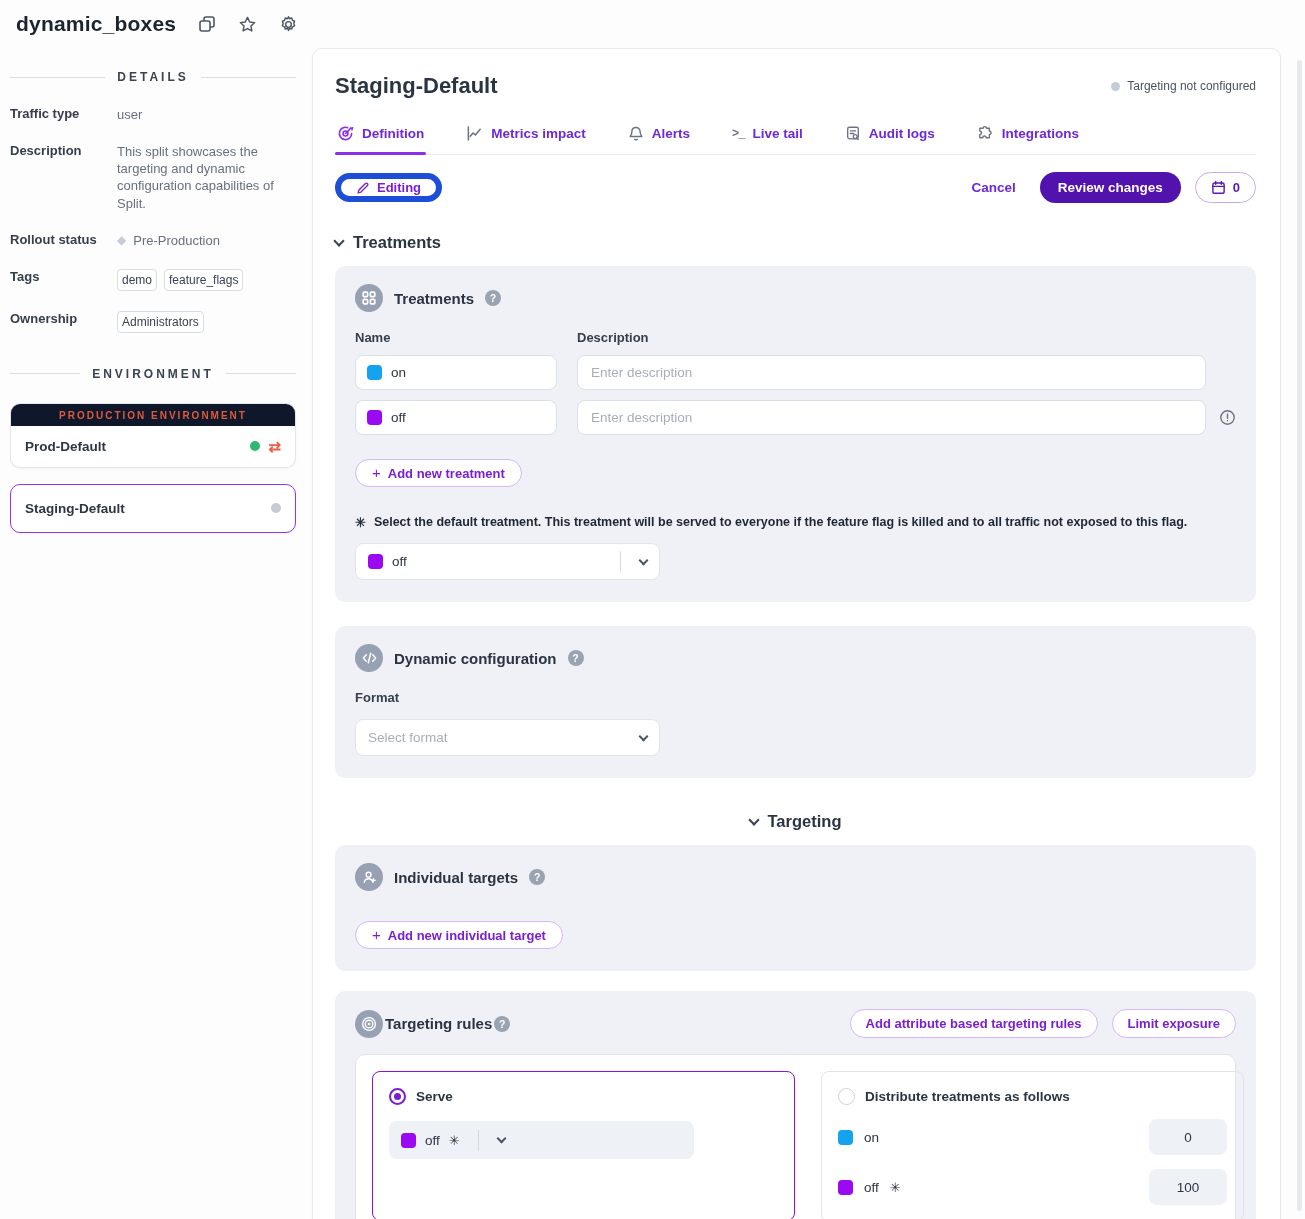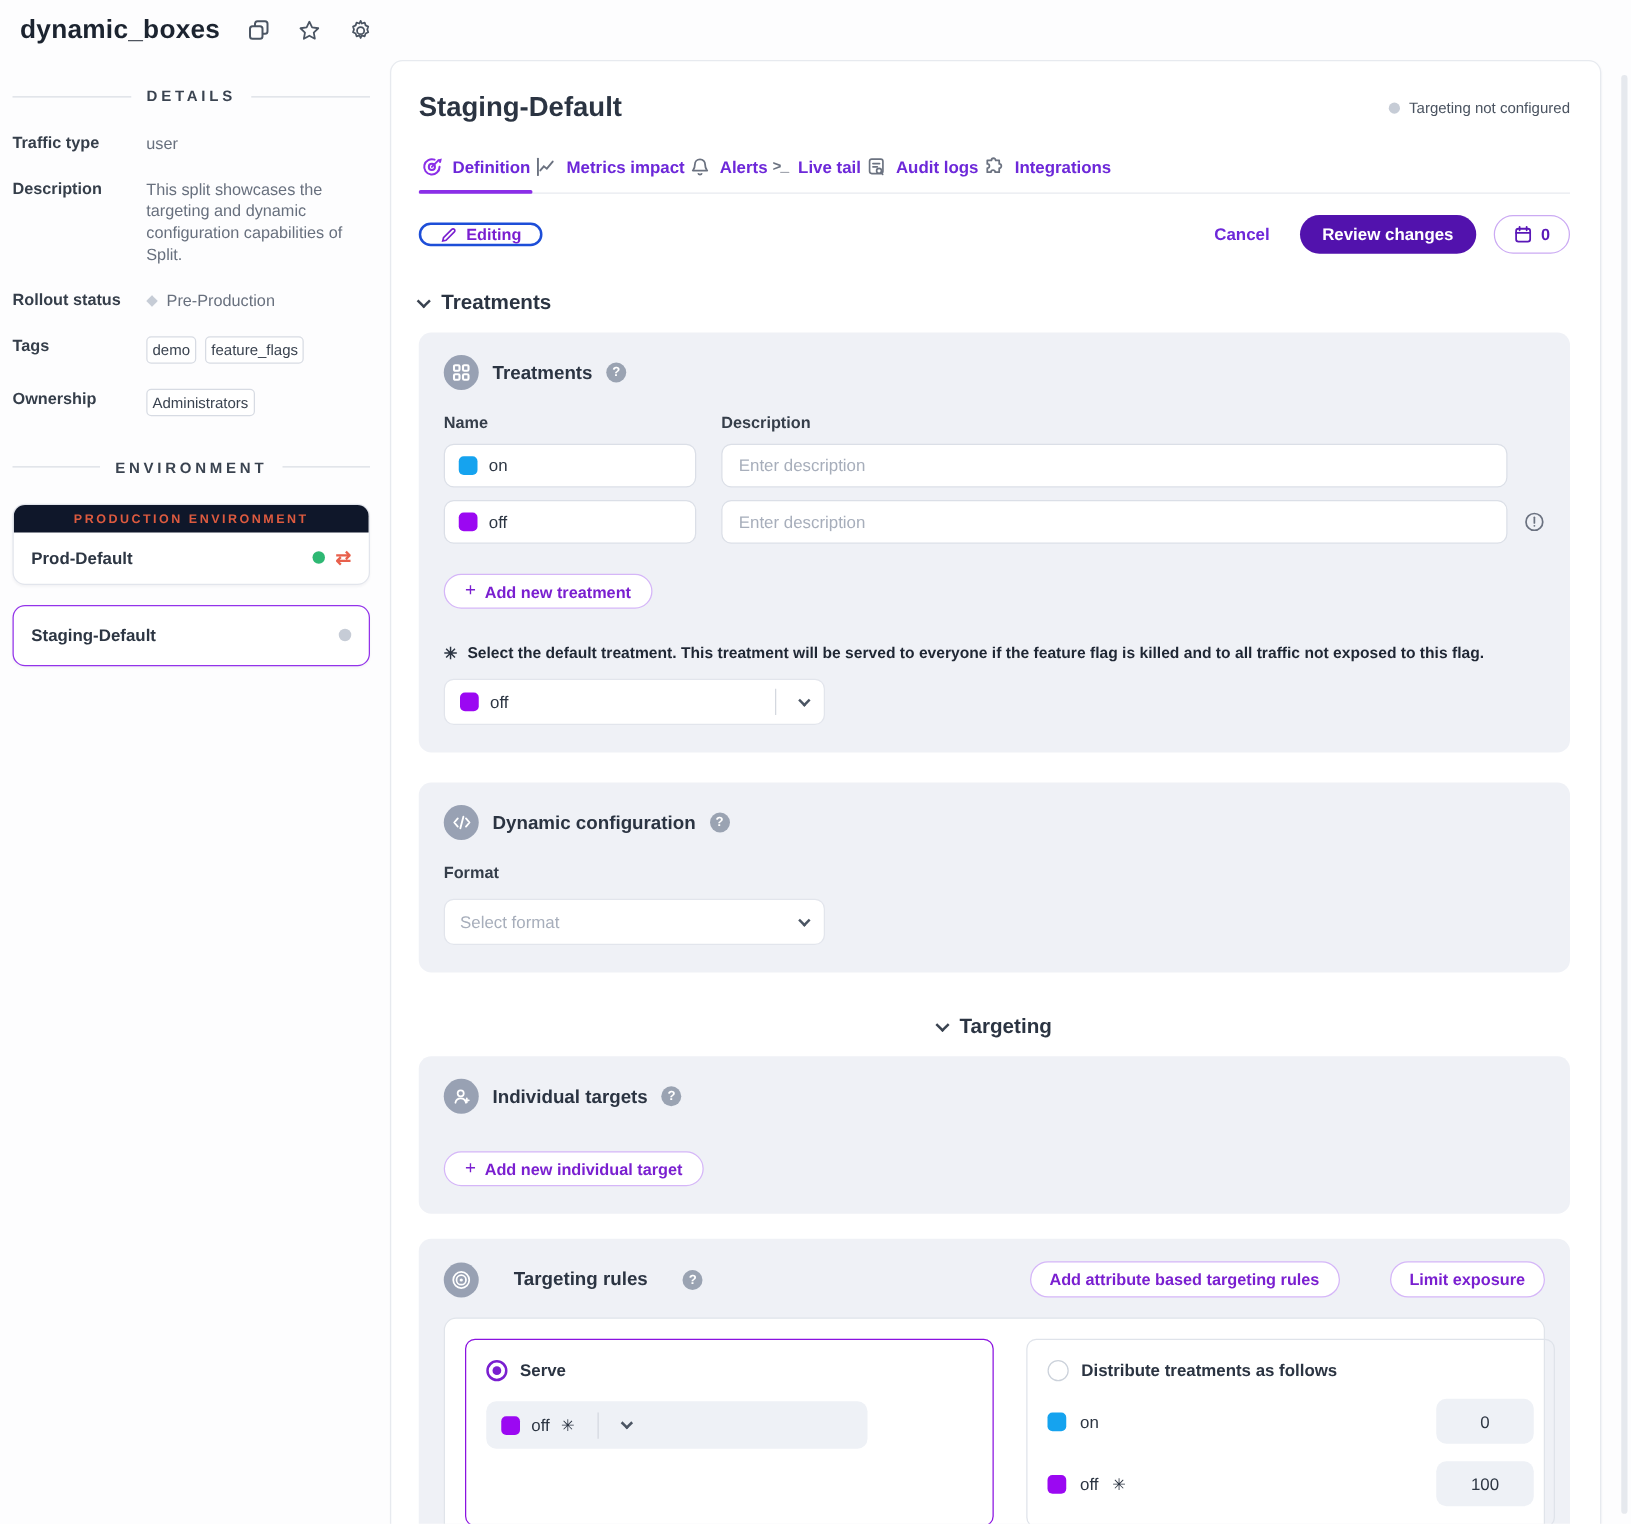--- a/index.html
+++ b/index.html
@@ -35,31 +35,31 @@
   .dot { width:10px; height:10px; border-radius:50%; display:inline-block; }
   .swap-icon { font-size:15px; font-weight:bold; margin-left:8px; line-height:1; }
   .env-card.selected { border:1.5px solid #9333ea; }
 
   
   .main-head { display:flex; align-items:flex-start; }
   .page-title { font-size:22px; font-weight:bold; color:#2b3442; flex:1; }
   .status-badge { display:flex; align-items:center; gap:7px; font-size:12px; color:#4a5360; margin-top:6px; }
 
   
-  .tabs { display:flex; margin-top:26px; border-bottom:1px solid #e7eaef; }
+  .tabs { display:flex; gap:38px; margin-top:26px; border-bottom:1px solid #e7eaef; }
   .tab { display:flex; align-items:center; gap:8px; padding:0 2px 12px 2px; font-size:13.5px; font-weight:bold; color:#6d28d9; cursor:pointer; position:relative; }
   .tab .ticon { color:#6b7280; display:inline-flex; }
   .tab.active .ticon { color:#8b2fe8; }
   .tab.active::after { content:""; position:absolute; left:0; right:0; bottom:-1px; height:3px; background:#8b2fe8; border-radius:2px; }
   .livetail-glyph { font-family:"Liberation Mono", monospace; font-size:12px; font-weight:bold; color:#6b7280; letter-spacing:-1px; }
 
   
   .toolbar { display:flex; align-items:center; margin-top:17px; }
   .pill { display:inline-flex; align-items:center; gap:7px; border-radius:16px; font-size:13px; cursor:pointer; background:#fff; }
-  .editing-btn { border:2px solid #1d4ed8; color:#7a1fd0; font-weight:bold; height:19px; padding:0 15px; }
+  .editing-btn { border:6px solid #1d4ed8; color:#7a1fd0; font-weight:bold; height:29px; padding:0 15px; }
   .toolbar-spacer { flex:1; }
   .cancel-link { color:#6d28d9; font-size:13.5px; font-weight:bold; margin-right:24px; cursor:pointer; }
   .review-btn { background:#5212ad; color:#fff; font-weight:bold; height:31px; padding:0 18px; border-radius:16px; display:inline-flex; align-items:center; cursor:pointer; font-size:13.5px; }
   .counter-btn { border:1px solid #cbaaf3; color:#5a18b8; font-weight:bold; height:31px; padding:0 15px; margin-left:14px; }
 
   
   .section-head { display:flex; align-items:center; gap:10px; margin-top:30px; cursor:pointer; }
   .section-title { font-size:16.5px; font-weight:bold; color:#2b3442; }
   .chev { width:8px; height:8px; border-right:2px solid #3a4350; border-bottom:2px solid #3a4350; transform:rotate(45deg); margin-top:-4px; }
   .card { background:#eff1f6; border-radius:10px; margin-top:14px; padding:18px 20px 22px 20px; }
@@ -84,21 +84,21 @@
   .default-note { display:flex; align-items:center; gap:8px; margin-top:28px; font-size:12.5px; font-weight:bold; color:#1f2734; }
   .flake { font-size:13px; color:#2b3442; line-height:1; }
   .select-box { width:305px; height:37px; background:#fff; border:1px solid #e2e5ec; border-radius:8px; display:flex; align-items:center; gap:9px; padding:0 12px; margin-top:14px; cursor:pointer; }
   .select-box .grow { flex:1; }
   .vline { width:1px; height:21px; background:#d4d8df; margin-right:10px; }
   .chev-sm { width:7px; height:7px; border-right:2px solid #4b5563; border-bottom:2px solid #4b5563; transform:rotate(45deg); margin-top:-3px; }
   .placeholder-text { color:#a7aebb; font-size:13.5px; }
   .fmt-label { font-size:13px; font-weight:bold; color:#353e4a; margin-top:18px; }
 
   
-  .rules-head { display:flex; align-items:center; gap:28px; }
+  .rules-head { display:flex; align-items:center; gap:2px; }
   .rules-head .spacer { flex:1; }
   .outline-pill { border:1px solid #d5b6f8; color:#7a1fd0; font-weight:bold; height:29px; padding:0 15px; font-size:13px; background:#fff; }
   .outline-pill + .outline-pill { margin-left:12px; }
   .rules-body { background:#fff; border:1px solid #e0e4ea; border-radius:10px; margin-top:16px; padding:16px; display:flex; gap:26px; }
   .rule-panel { border-radius:8px; padding:16px; height:150px; }
   .serve-panel { flex:0 0 423px; border:1.5px solid #8a12e0; }
   .dist-panel { flex:0 0 423px; border:1px solid #dfe3ea; }
   .radio-row { display:flex; align-items:center; gap:10px; }
   .radio { width:17px; height:17px; border-radius:50%; background:#fff; flex:0 0 17px; }
   .radio.on { border:2px solid #7a1fd0; display:flex; align-items:center; justify-content:center; }

